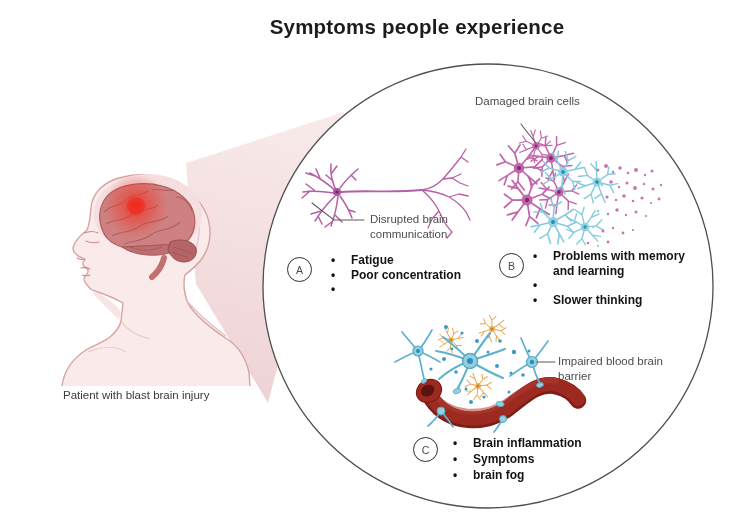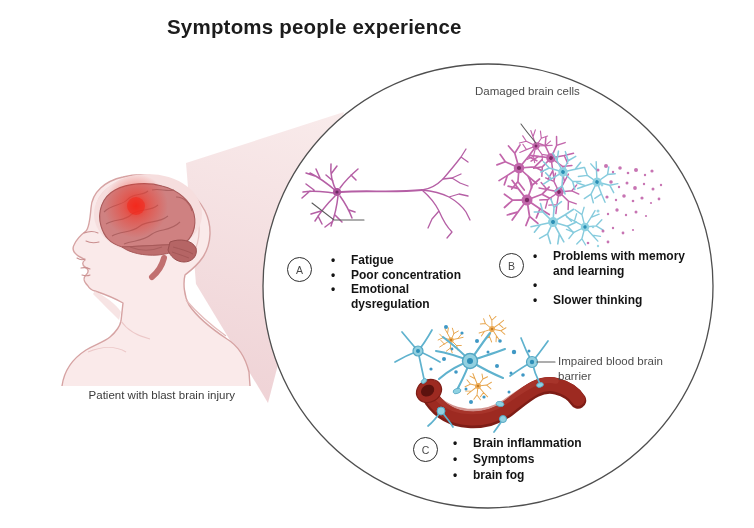--- a/index.html
+++ b/index.html
@@ -2,25 +2,25 @@
 <html><head>
 <meta charset="utf-8">
 <style>
   html,body{margin:0;padding:0;background:#ffffff;}
   #stage{
     position:relative;width:754px;height:528px;overflow:hidden;
     background:#ffffff;font-family:"Liberation Sans",sans-serif;
   }
   #stage svg{position:absolute;left:0;top:0;}
   .title{
-    position:absolute;left:167px;top:15px;width:500px;
+    position:absolute;left:167px;top:15px;width:500px;text-align:center;
     font-size:20.5px;font-weight:700;color:#1c1c1c;letter-spacing:.2px;margin:0;
   }
   .caption{
-    position:absolute;left:63px;top:388px;width:172px;text-align:right;
+    position:absolute;left:63px;top:388px;width:172px;text-align:left;
     font-size:11.5px;color:#3a3a3a;line-height:14px;
   }
   .ann{
     position:absolute;font-size:11.5px;color:#4c4c4c;line-height:15px;
   }
   .marker{
     position:absolute;width:25px;height:25px;border:1.3px solid #2e2e2e;border-radius:50%;
     display:flex;align-items:center;justify-content:center;
     font-size:10.5px;color:#4a4a4a;background:#ffffff;box-sizing:border-box;
   }
@@ -315,21 +315,22 @@
     <path d="M312,203 L334,220 L364,220"></path>
     <path d="M521,124 C526,131 531,137 536,143"></path>
     <path d="M537,362 L555,362"></path>
   </g>
 </svg>
 
 <h1 class="title">Symptoms people experience</h1>
 
 <div class="caption">Patient with blast brain injury</div>
 
-<div class="ann" style="left:475px;top:84px;width:106px">Damaged brain cells</div>
+<div class="ann" style="left:475px;top:94px;width:106px">Damaged brain cells</div>
+<div class="ann" style="left:370px;top:212px;width:118px">Disrupted brain communication</div>
 <div class="ann" style="left:558px;top:354px;width:108px">Impaired blood brain barrier</div>
 
 <div class="marker" style="left:287px;top:257px">
       <span>A</span>
     </div>
 <div class="marker" style="left:499px;top:253px">
       <span>B</span>
     </div>
 <div class="marker" style="left:413px;top:437px">
       <span>C</span>
@@ -339,21 +340,20 @@
   <div class="li">
         <span class="dot">•</span>
         <span class="txt">Fatigue</span>
       </div>
   <div class="li">
         <span class="dot">•</span>
         <span class="txt">Poor concentration</span>
       </div>
   <div class="li">
         <span class="dot">•</span>
-        <span class="txt">Emotional dysregulation</span>
       </div>
 </div>
 
 <div class="list" style="left:529px;top:249px;width:160px">
   <div class="li">
         <span class="dot">•</span>
         <span class="txt">Problems with memory and learning</span>
       </div>
   <div class="li">
         <span class="dot">•</span>

